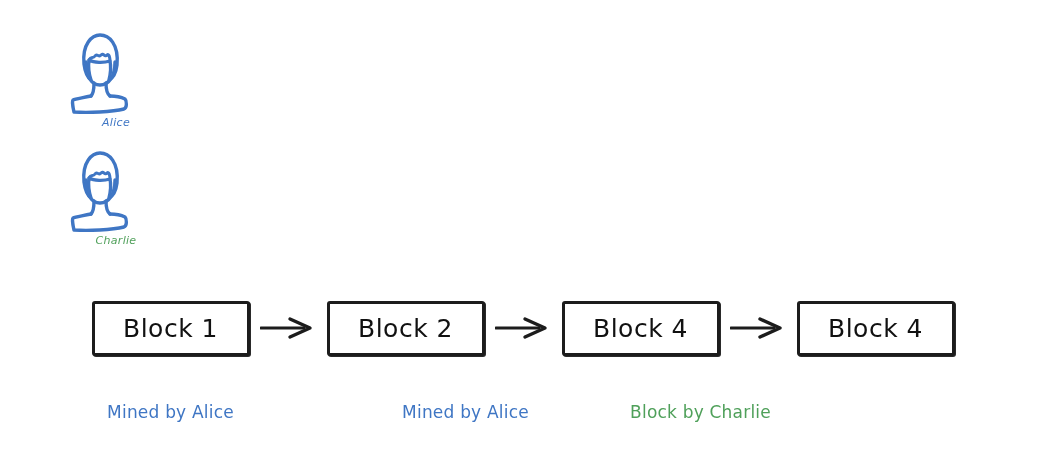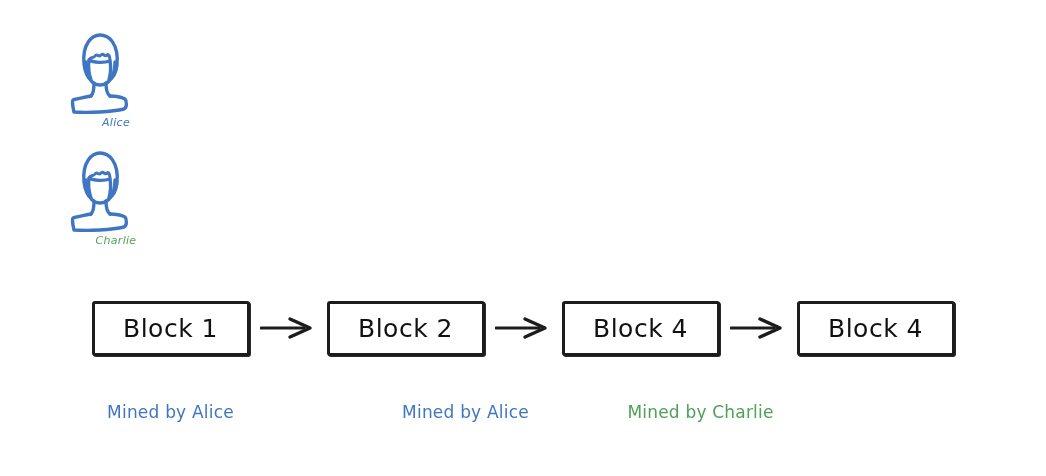--- a/index.html
+++ b/index.html
@@ -231,20 +231,20 @@
         <div class="miner-cell">
           <span class="miner-label" style="color: rgb(63, 118, 196);">Mined by Alice</span>
         </div>
         <div class="miner-spacer"></div>
         <div class="miner-spacer"></div>
         <div class="miner-cell">
           <span class="miner-label" style="color: rgb(63, 118, 196);">Mined by Alice</span>
         </div>
         <div class="miner-spacer"></div>
         <div class="miner-cell">
-          <span class="miner-label" style="color: rgb(79, 160, 90);">Mined by Charlie</span>
+          <span class="miner-label" style="color: rgb(79, 160, 90);">Block by Charlie</span>
         </div>
       </div>
 
     </div>
   </div>
 
 </div>
 
 </body></html>

